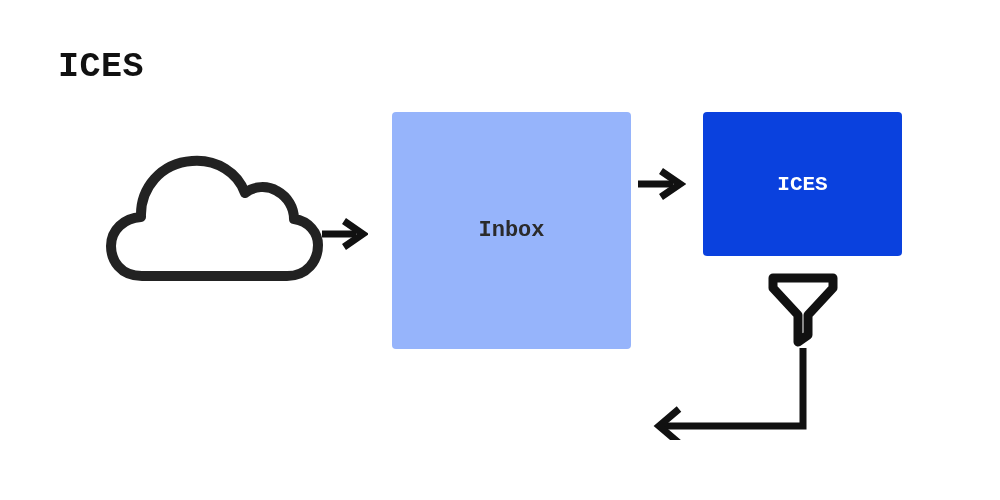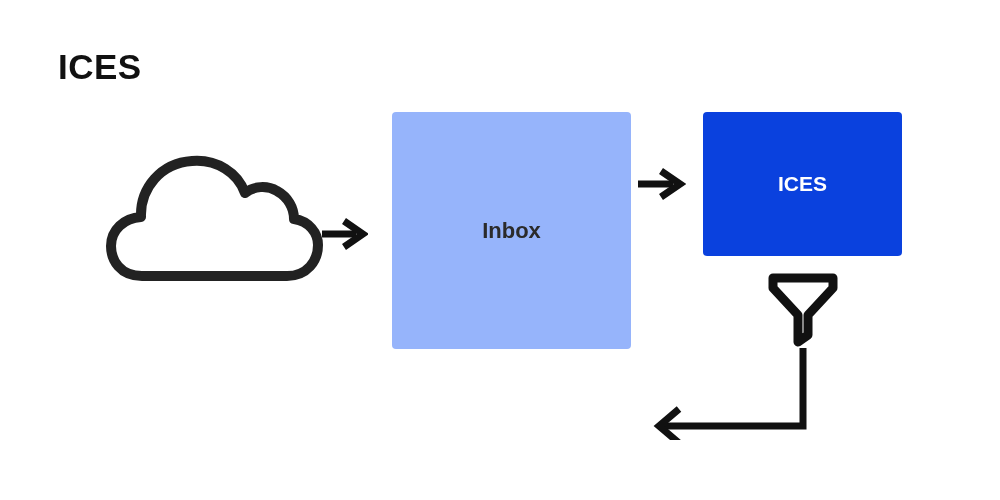--- a/index.html
+++ b/index.html
@@ -9,20 +9,21 @@
   }
   body {
     font-family: "Liberation Sans", sans-serif;
   }
   #canvas {
     position: relative;
     width: 944px;
     height: 500px;
     background: #ffffff;
     overflow: hidden;
+    font-family: Liberation Mono, monospace;
   }
   .abs { position: absolute; }
 
   
   #page-title {
     left: 58px;
     top: 46px;
     font-size: 35px;
     font-weight: bold;
     color: #111111;

